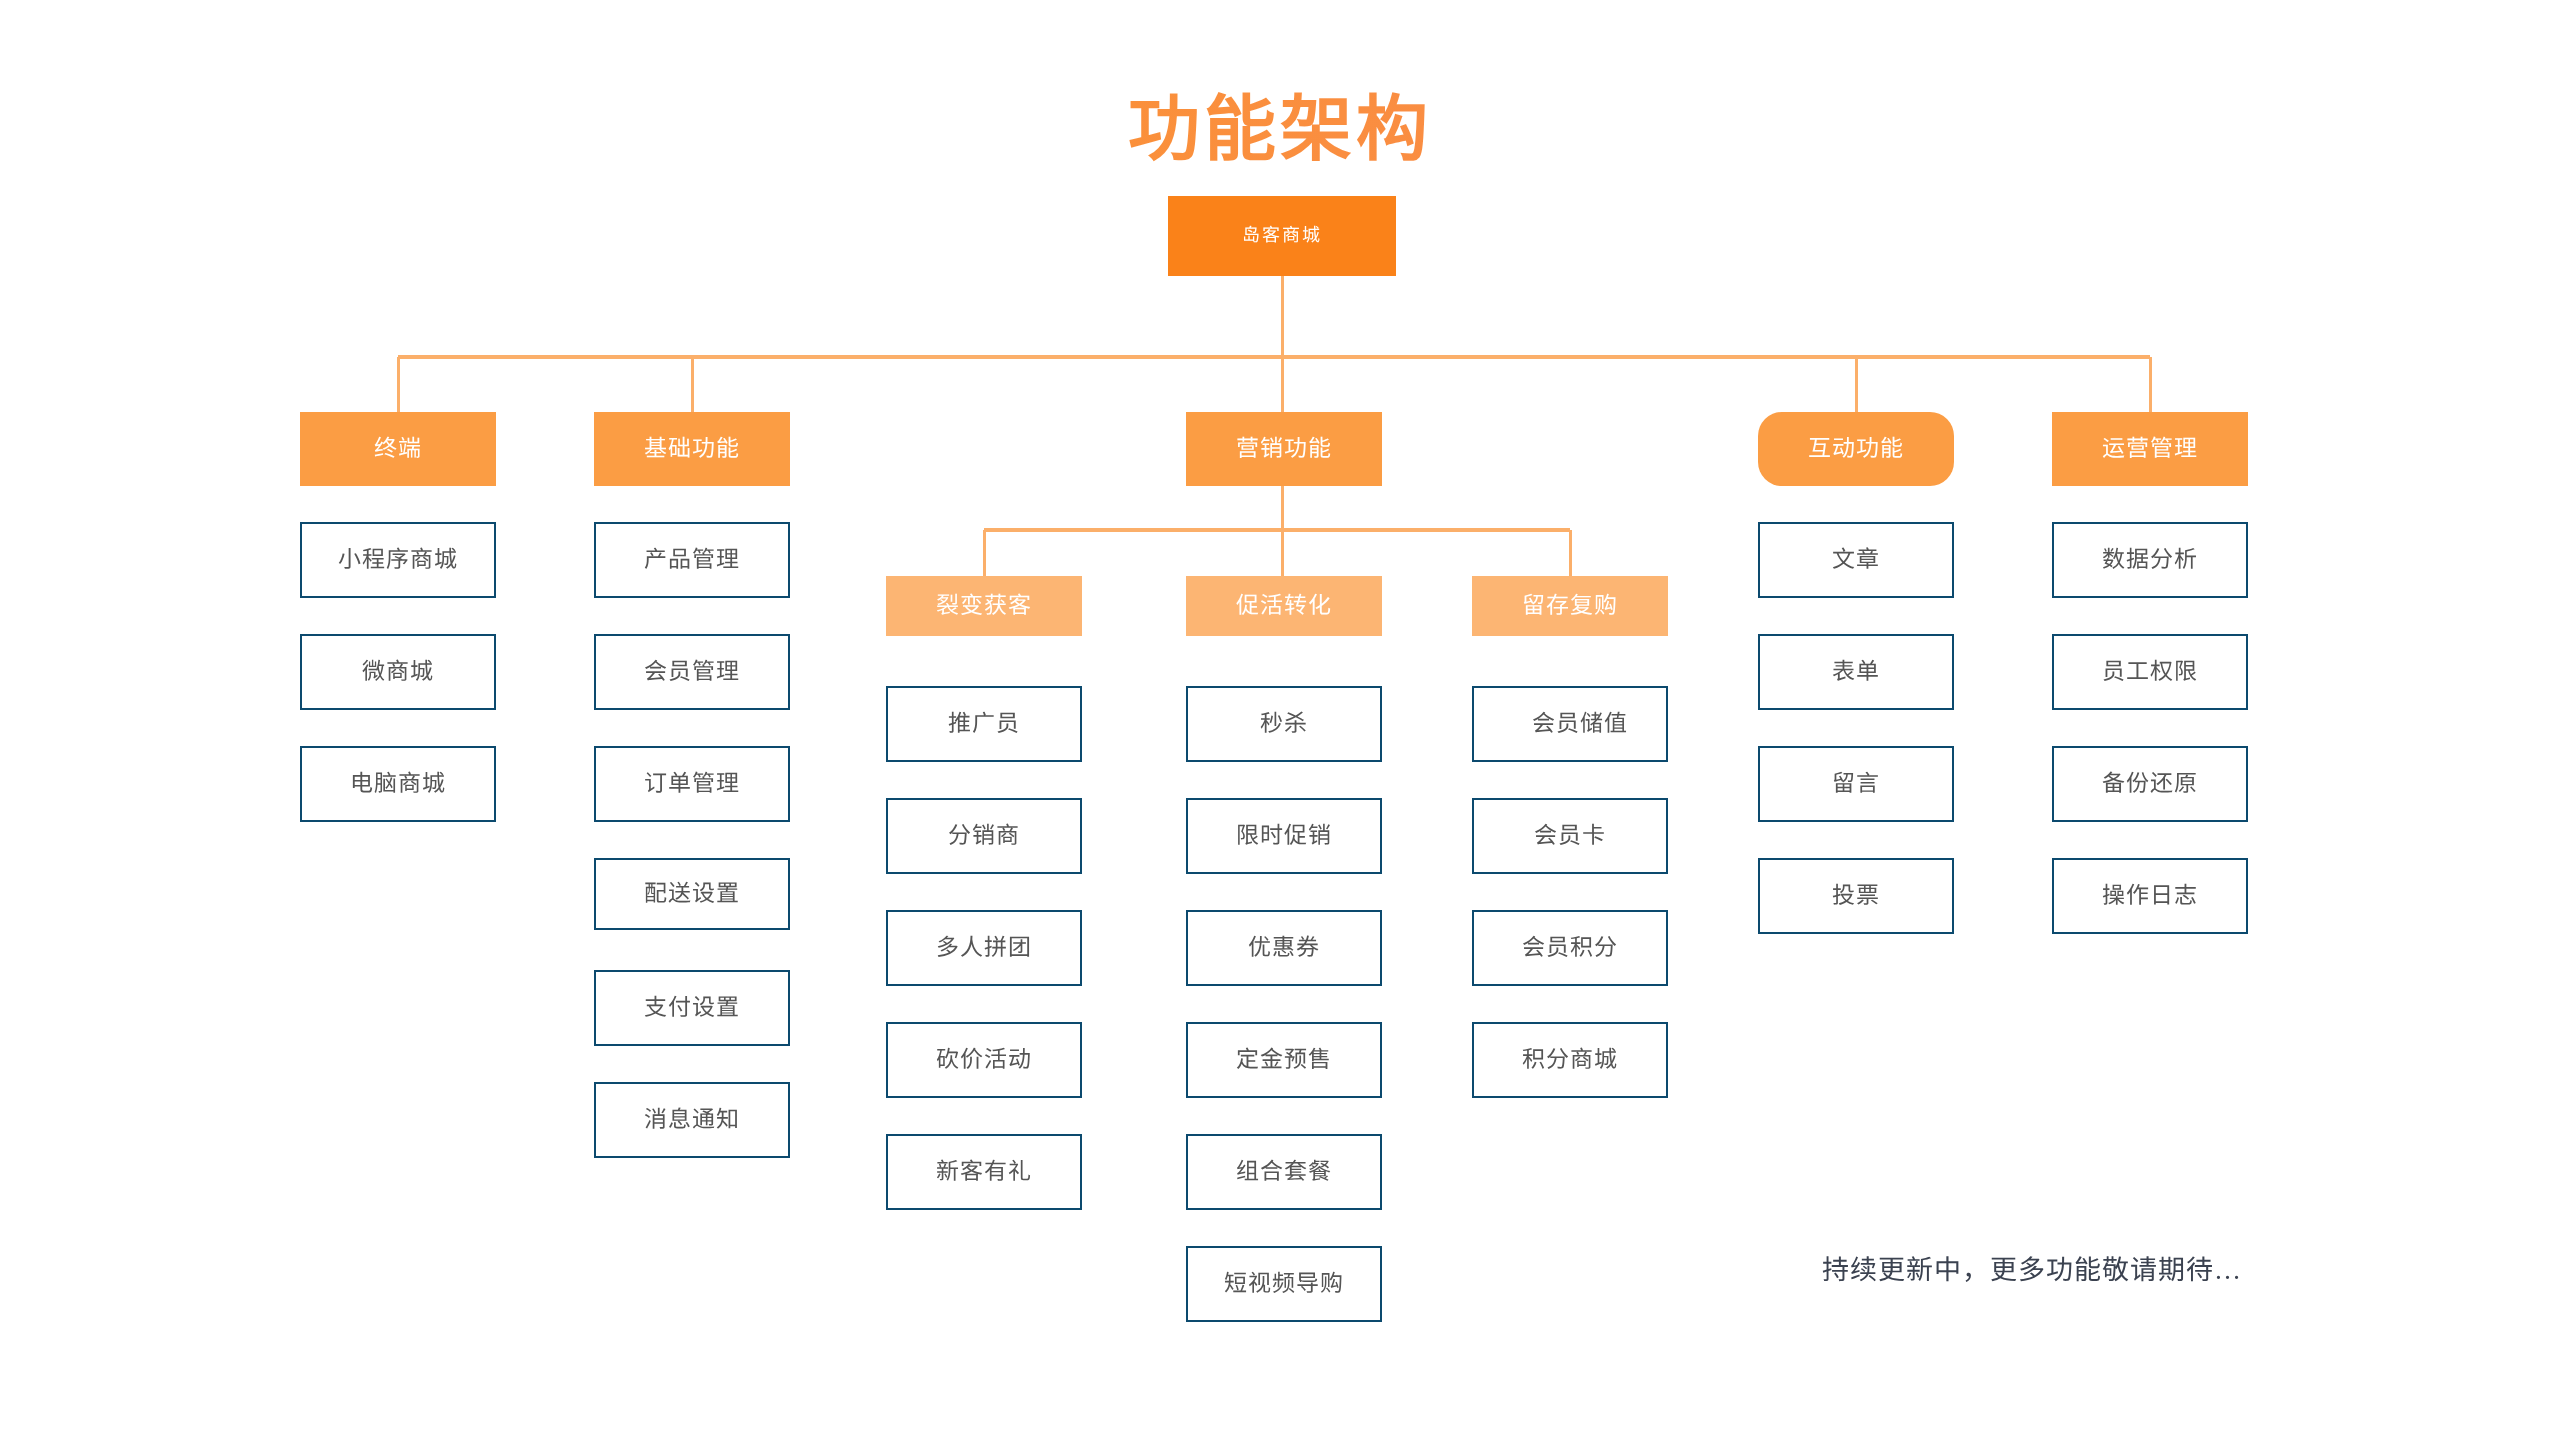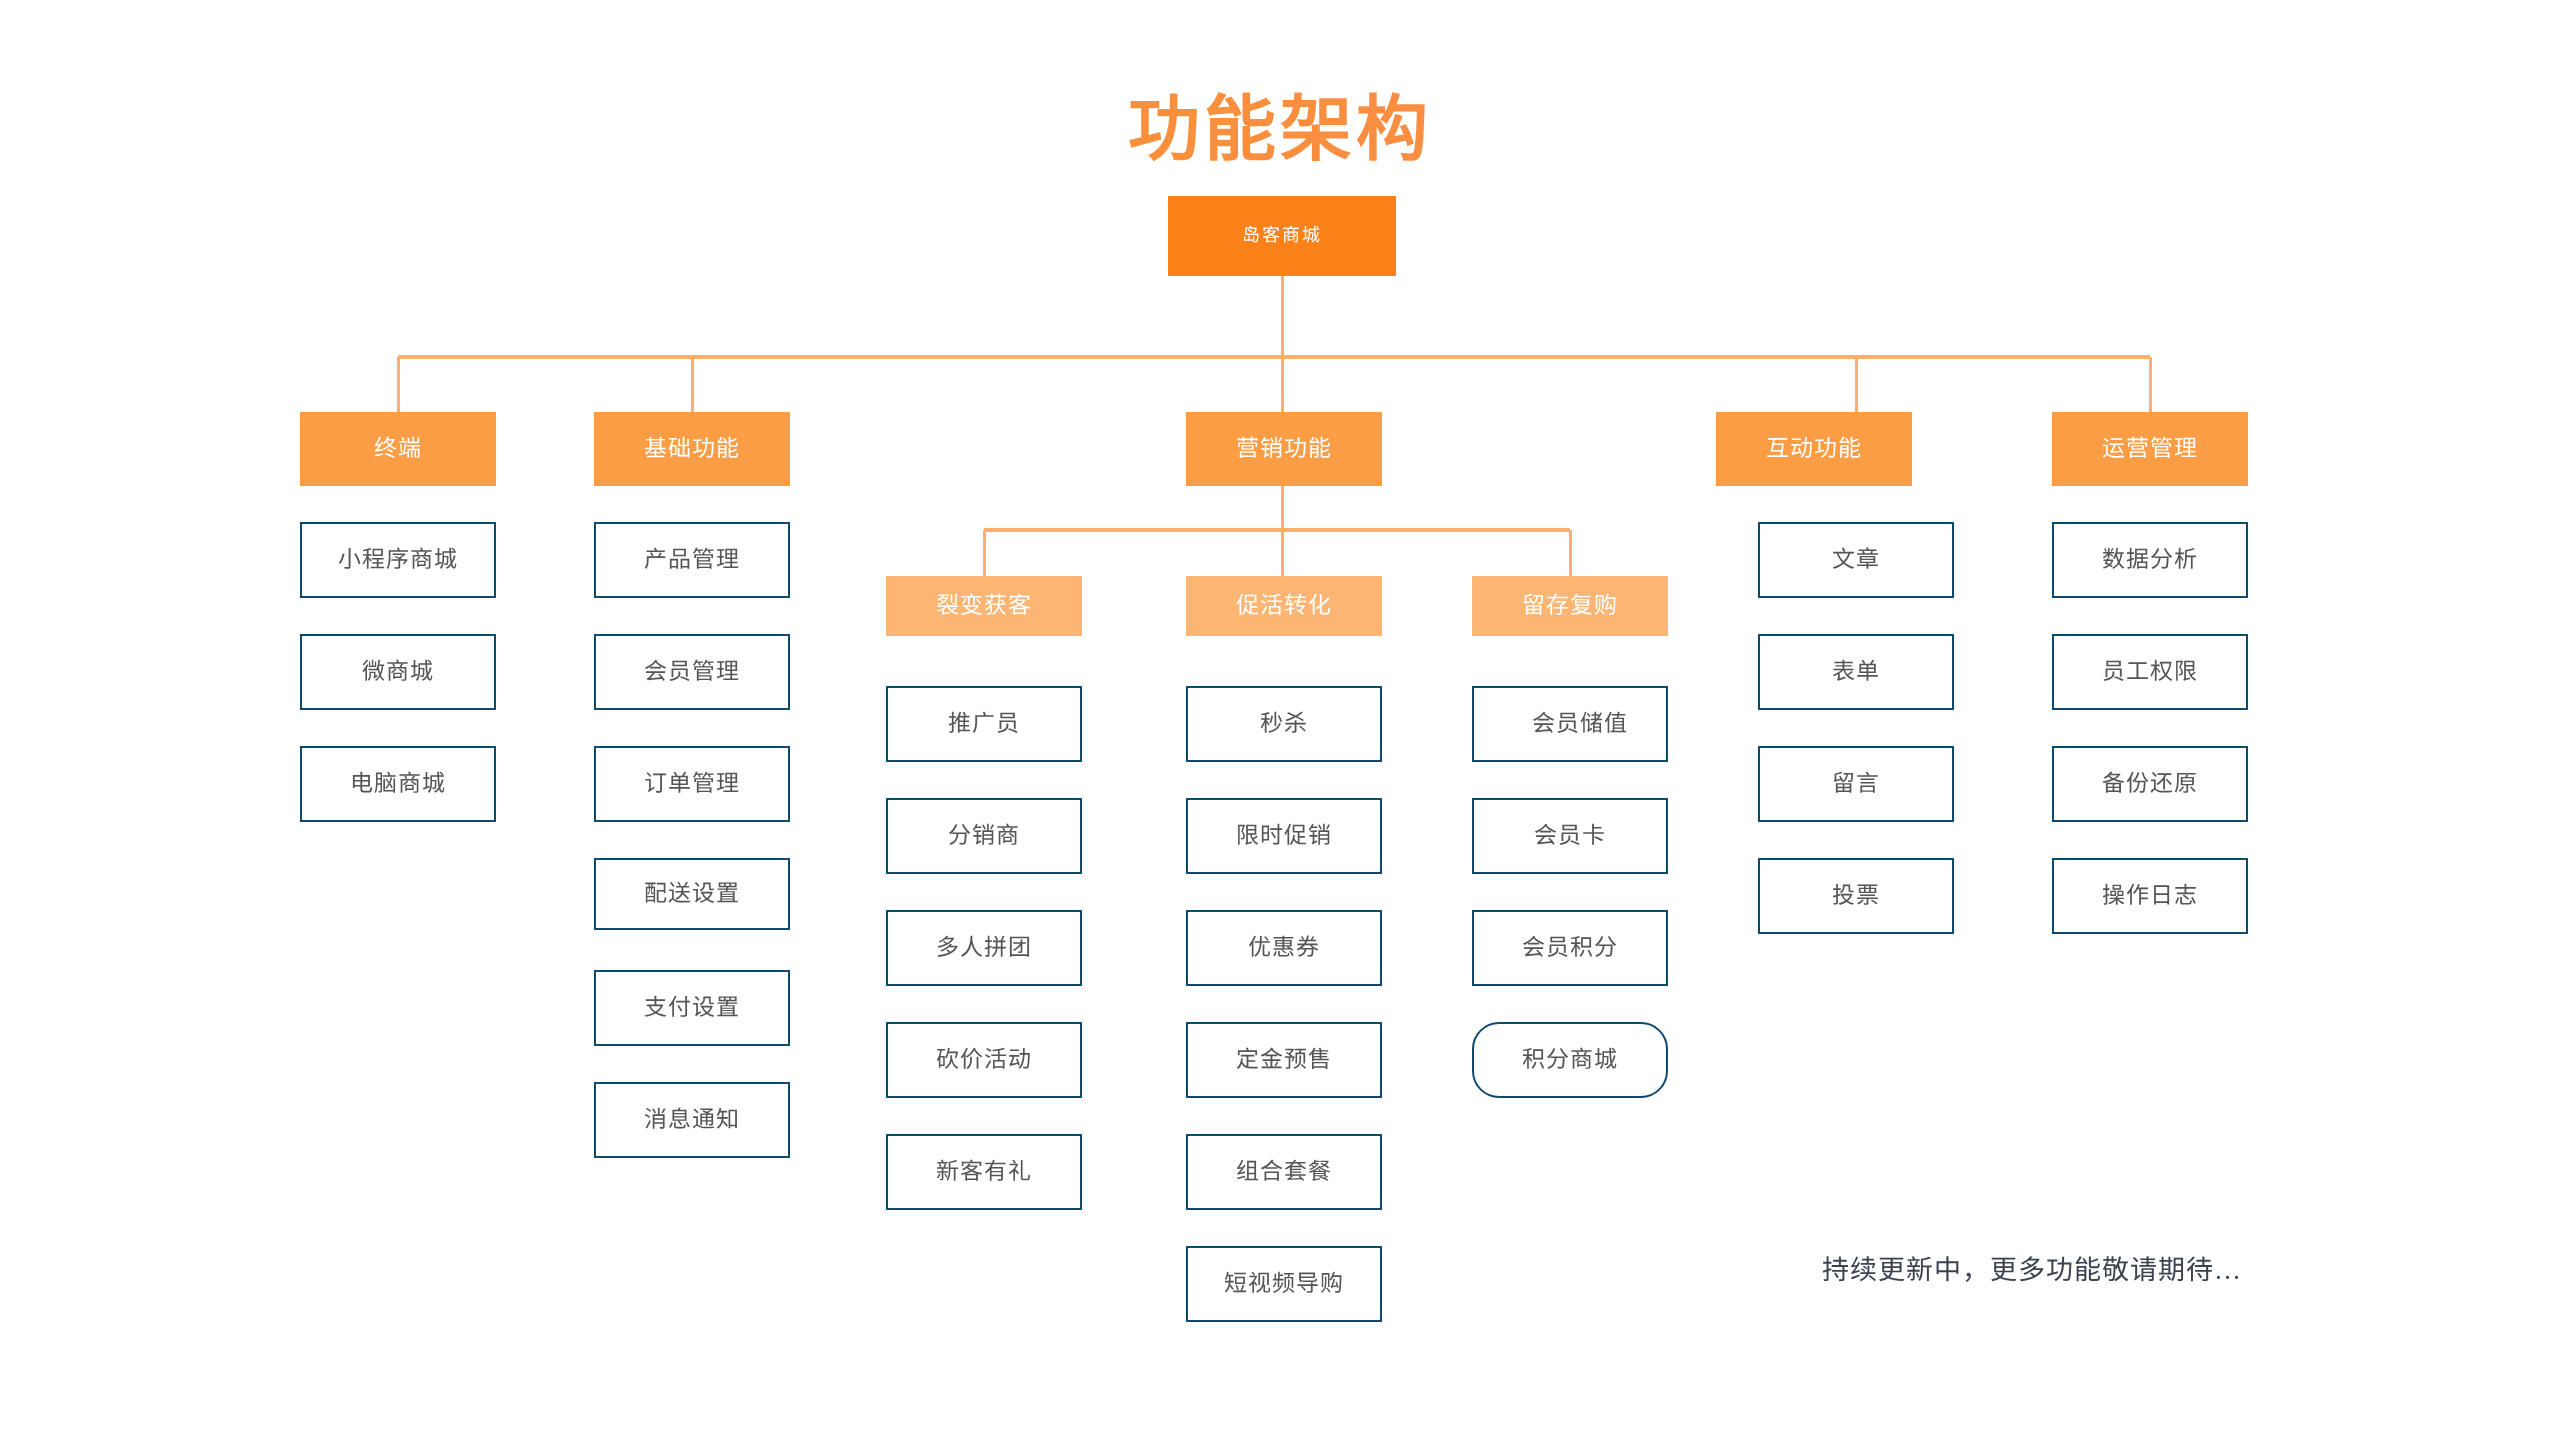--- a/index.html
+++ b/index.html
@@ -213,24 +213,24 @@
       </div>
       <div class="node node-leaf" style="left: 1472px; top: 686px; width: 196px; height: 76px; padding-left: 20px;">
         <span>会员储值</span>
       </div>
       <div class="node node-leaf" style="left: 1472px; top: 798px; width: 196px; height: 76px;">
         <span>会员卡</span>
       </div>
       <div class="node node-leaf" style="left: 1472px; top: 910px; width: 196px; height: 76px;">
         <span>会员积分</span>
       </div>
-      <div class="node node-leaf" style="left: 1472px; top: 1022px; width: 196px; height: 76px; border-radius: 27px;">
+      <div class="node node-leaf" style="left: 1472px; top: 1022px; width: 196px; height: 76px;">
         <span>积分商城</span>
       </div>
-      <div class="node node-l2" style="left: 1716px; top: 412px; width: 196px; height: 74px;">
+      <div class="node node-l2" style="left: 1758px; top: 412px; width: 196px; height: 74px; border-radius: 24px;">
         <span>互动功能</span>
       </div>
       <div class="node node-leaf" style="left: 1758px; top: 522px; width: 196px; height: 76px;">
         <span>文章</span>
       </div>
       <div class="node node-leaf" style="left: 1758px; top: 634px; width: 196px; height: 76px;">
         <span>表单</span>
       </div>
       <div class="node node-leaf" style="left: 1758px; top: 746px; width: 196px; height: 76px;">
         <span>留言</span>

